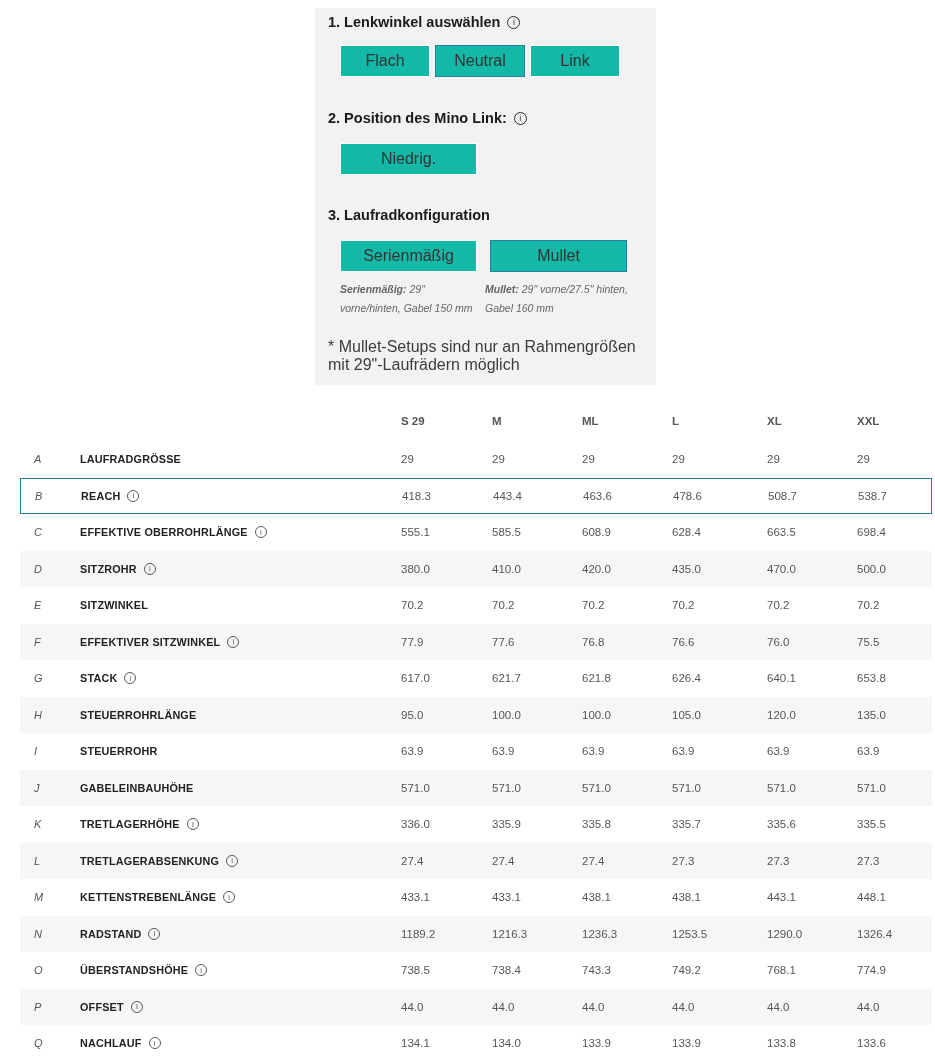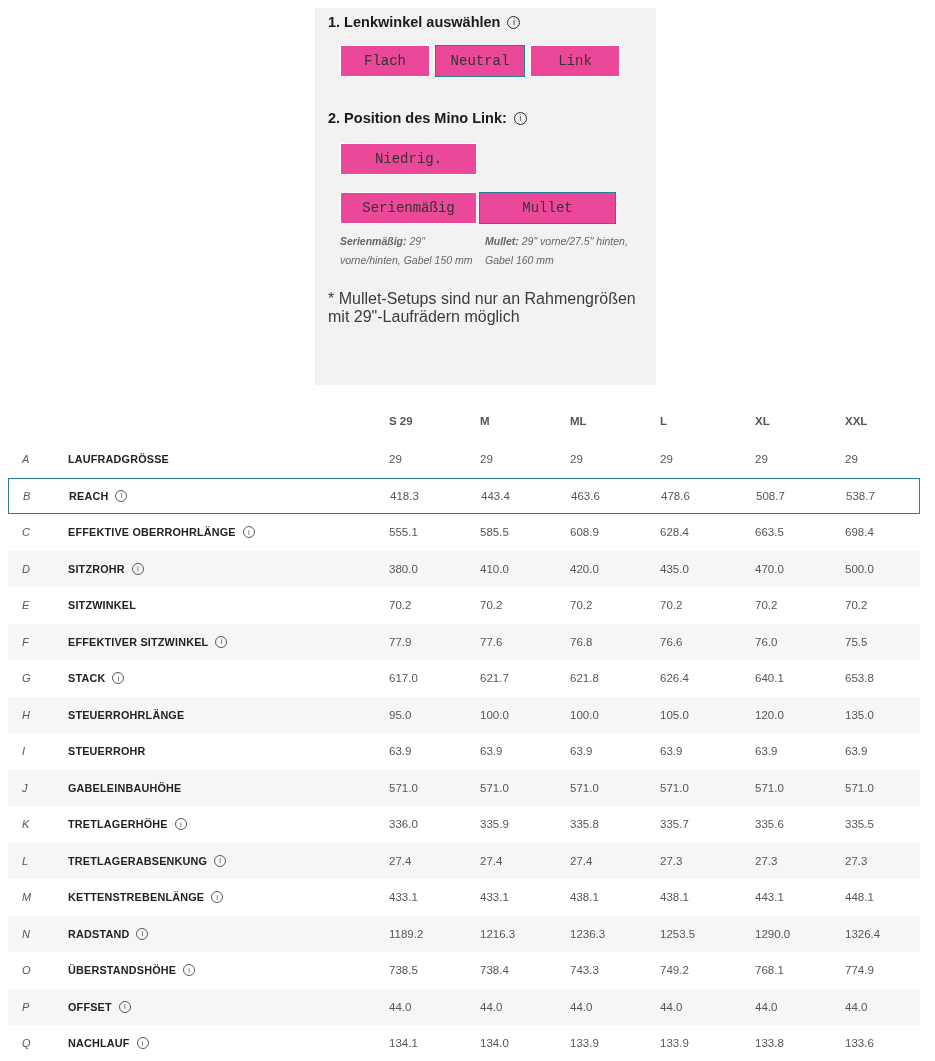--- a/index.html
+++ b/index.html
@@ -19,24 +19,24 @@
   }
   .cfg-title {
     margin: 0; padding-left: 13px;
     font-size: 14.5px; font-weight: bold; color: #1b1b1b;
     display: flex; align-items: center; gap: 7px;
   }
   .t1 { padding-top: 6px; }
   .t2 { margin-top: 33px; }
   .t3 { margin-top: 32px; }
   .btn-row { display: flex; gap: 5px; margin: 15px 0 0 25px; }
-  .btn-row.wide { gap: 2px; margin-top: 17px; }
+  .btn-row.wide { gap: 13px; margin-top: 17px; }
   button.opt {
-    height: 32px; background: #ec4899; border: 1px solid #fff;
-    font-family: Liberation Mono, monospace; font-size: 14px; color: #333;
+    height: 32px; background: #14b8a6; border: 1px solid #fff;
+    font-family: Liberation Sans, sans-serif; font-size: 16px; color: #333;
     cursor: pointer; padding: 0; line-height: 30px;
   }
   .btn-row.narrow .opt { width: 90px; }
   .btn-row.wide .opt { width: 137px; }
   button.opt.selected { border: 1.5px solid #23819c; }
 
   .desc-row { display: flex; gap: 8px; margin: 8px 0 0 25px; }
   .desc {
     margin: 0; width: 137px;
     font-style: italic; font-size: 10.5px; line-height: 19px; color: #666;
@@ -50,21 +50,21 @@
     width: 13px; height: 13px; border: 1px solid #2a2a2a; border-radius: 50%;
     font-size: 9px; font-weight: normal; font-style: normal; color: #2a2a2a;
     flex: none;
   }
   .info.sm {
     width: 12px; height: 12px; border-color: #5a5a5a; color: #5a5a5a;
     font-size: 8px; margin-left: 7px;
   }
 
   
-  .geo-table { position: absolute; left: 8px; top: 400px; width: 912px; }
+  .geo-table { position: absolute; left: 20px; top: 400px; width: 912px; }
   .geo-header, .geo-row {
     display: grid;
     grid-template-columns: 46px 321px 91px 90px 90px 95px 90px 75px;
     align-items: center;
     padding-left: 14px;
   }
   .geo-header { height: 41px; }
   .geo-row { height: 36.5px; }
   .geo-row.shaded { background: #f6f6f6; }
   .geo-row.highlight { border: 1.5px solid #2b7f99; background: #fff; }
@@ -90,20 +90,23 @@
   </div>
 
   <h3 class="cfg-title t2">
     <span>2. Position des Mino Link:</span>
     <span class="info">i</span>
   </h3>
   <div class="btn-row wide">
     <button class="opt">Niedrig.</button>
   </div>
 
+  <h3 class="cfg-title t3">
+    <span>3. Laufradkonfiguration</span>
+  </h3>
   <div class="btn-row wide">
     <button class="opt">Serienmäßig</button>
     <button class="opt selected">Mullet</button>
   </div>
 
   <div class="desc-row">
     <p class="desc"><span class="term">Serienmäßig:</span><span> 29" vorne/hinten, Gabel 150 mm</span></p>
     <p class="desc right"><span class="term">Mullet:</span><span> 29" vorne/27.5" hinten, Gabel 160 mm</span></p>
   </div>
 

